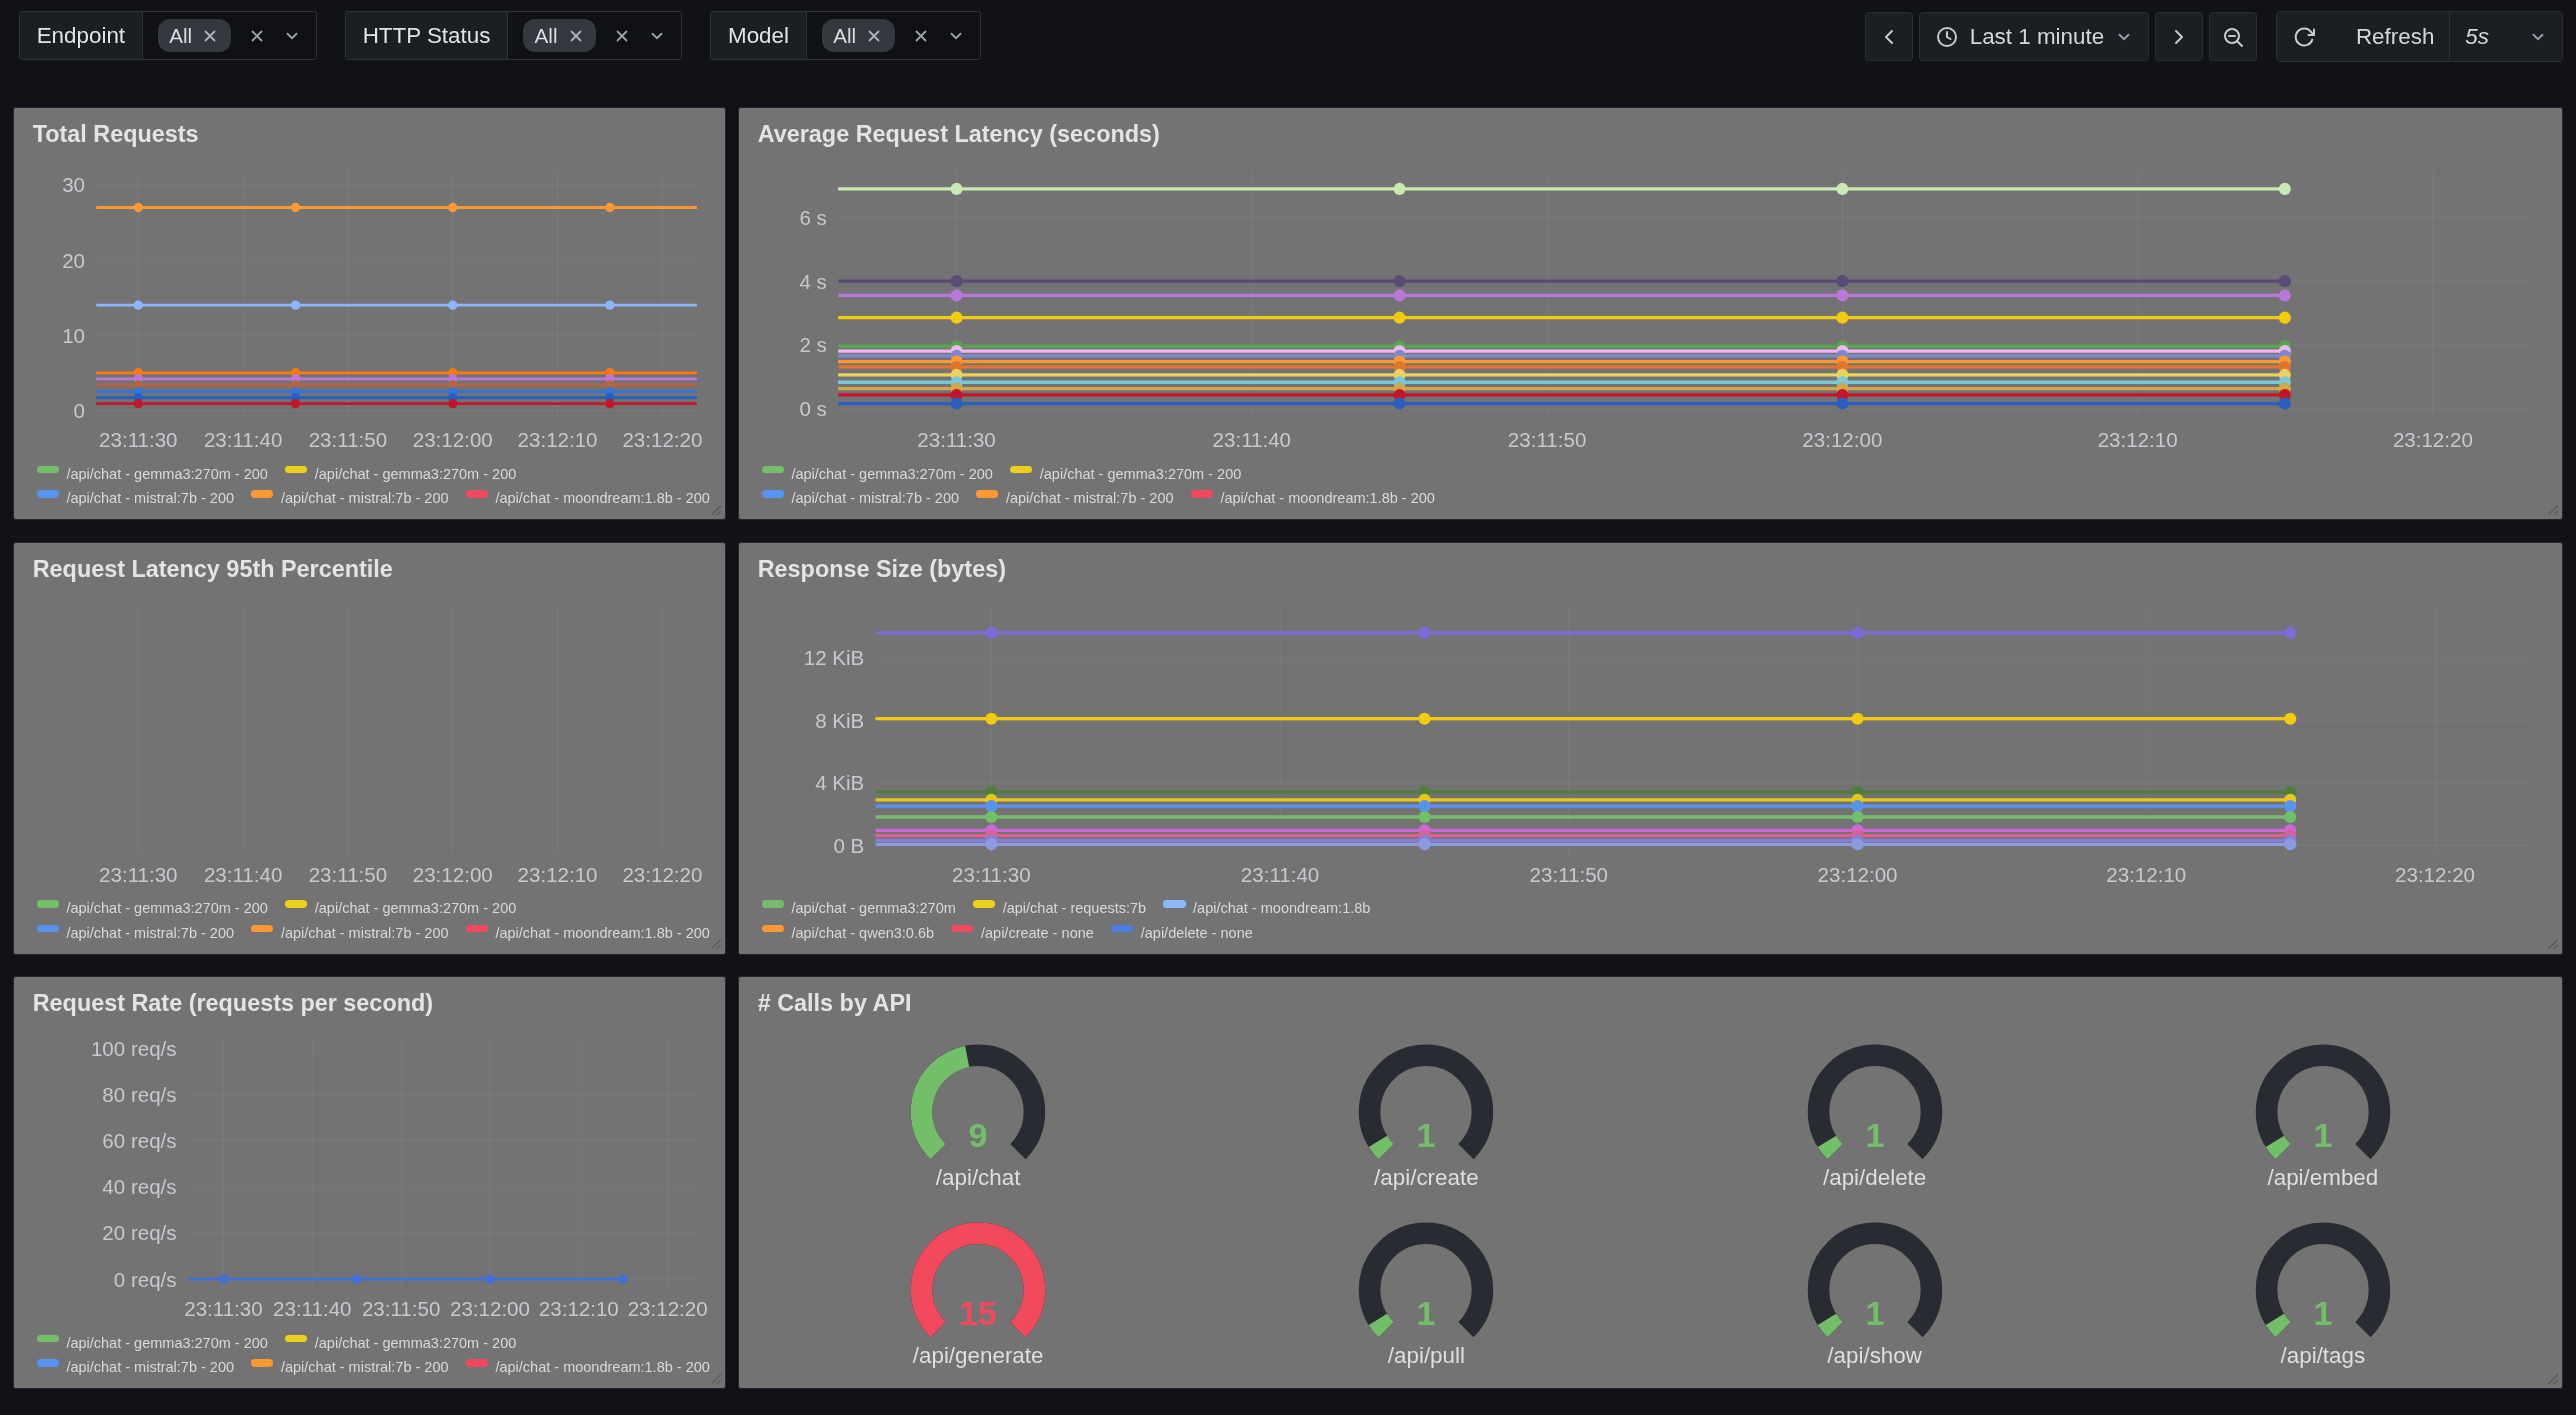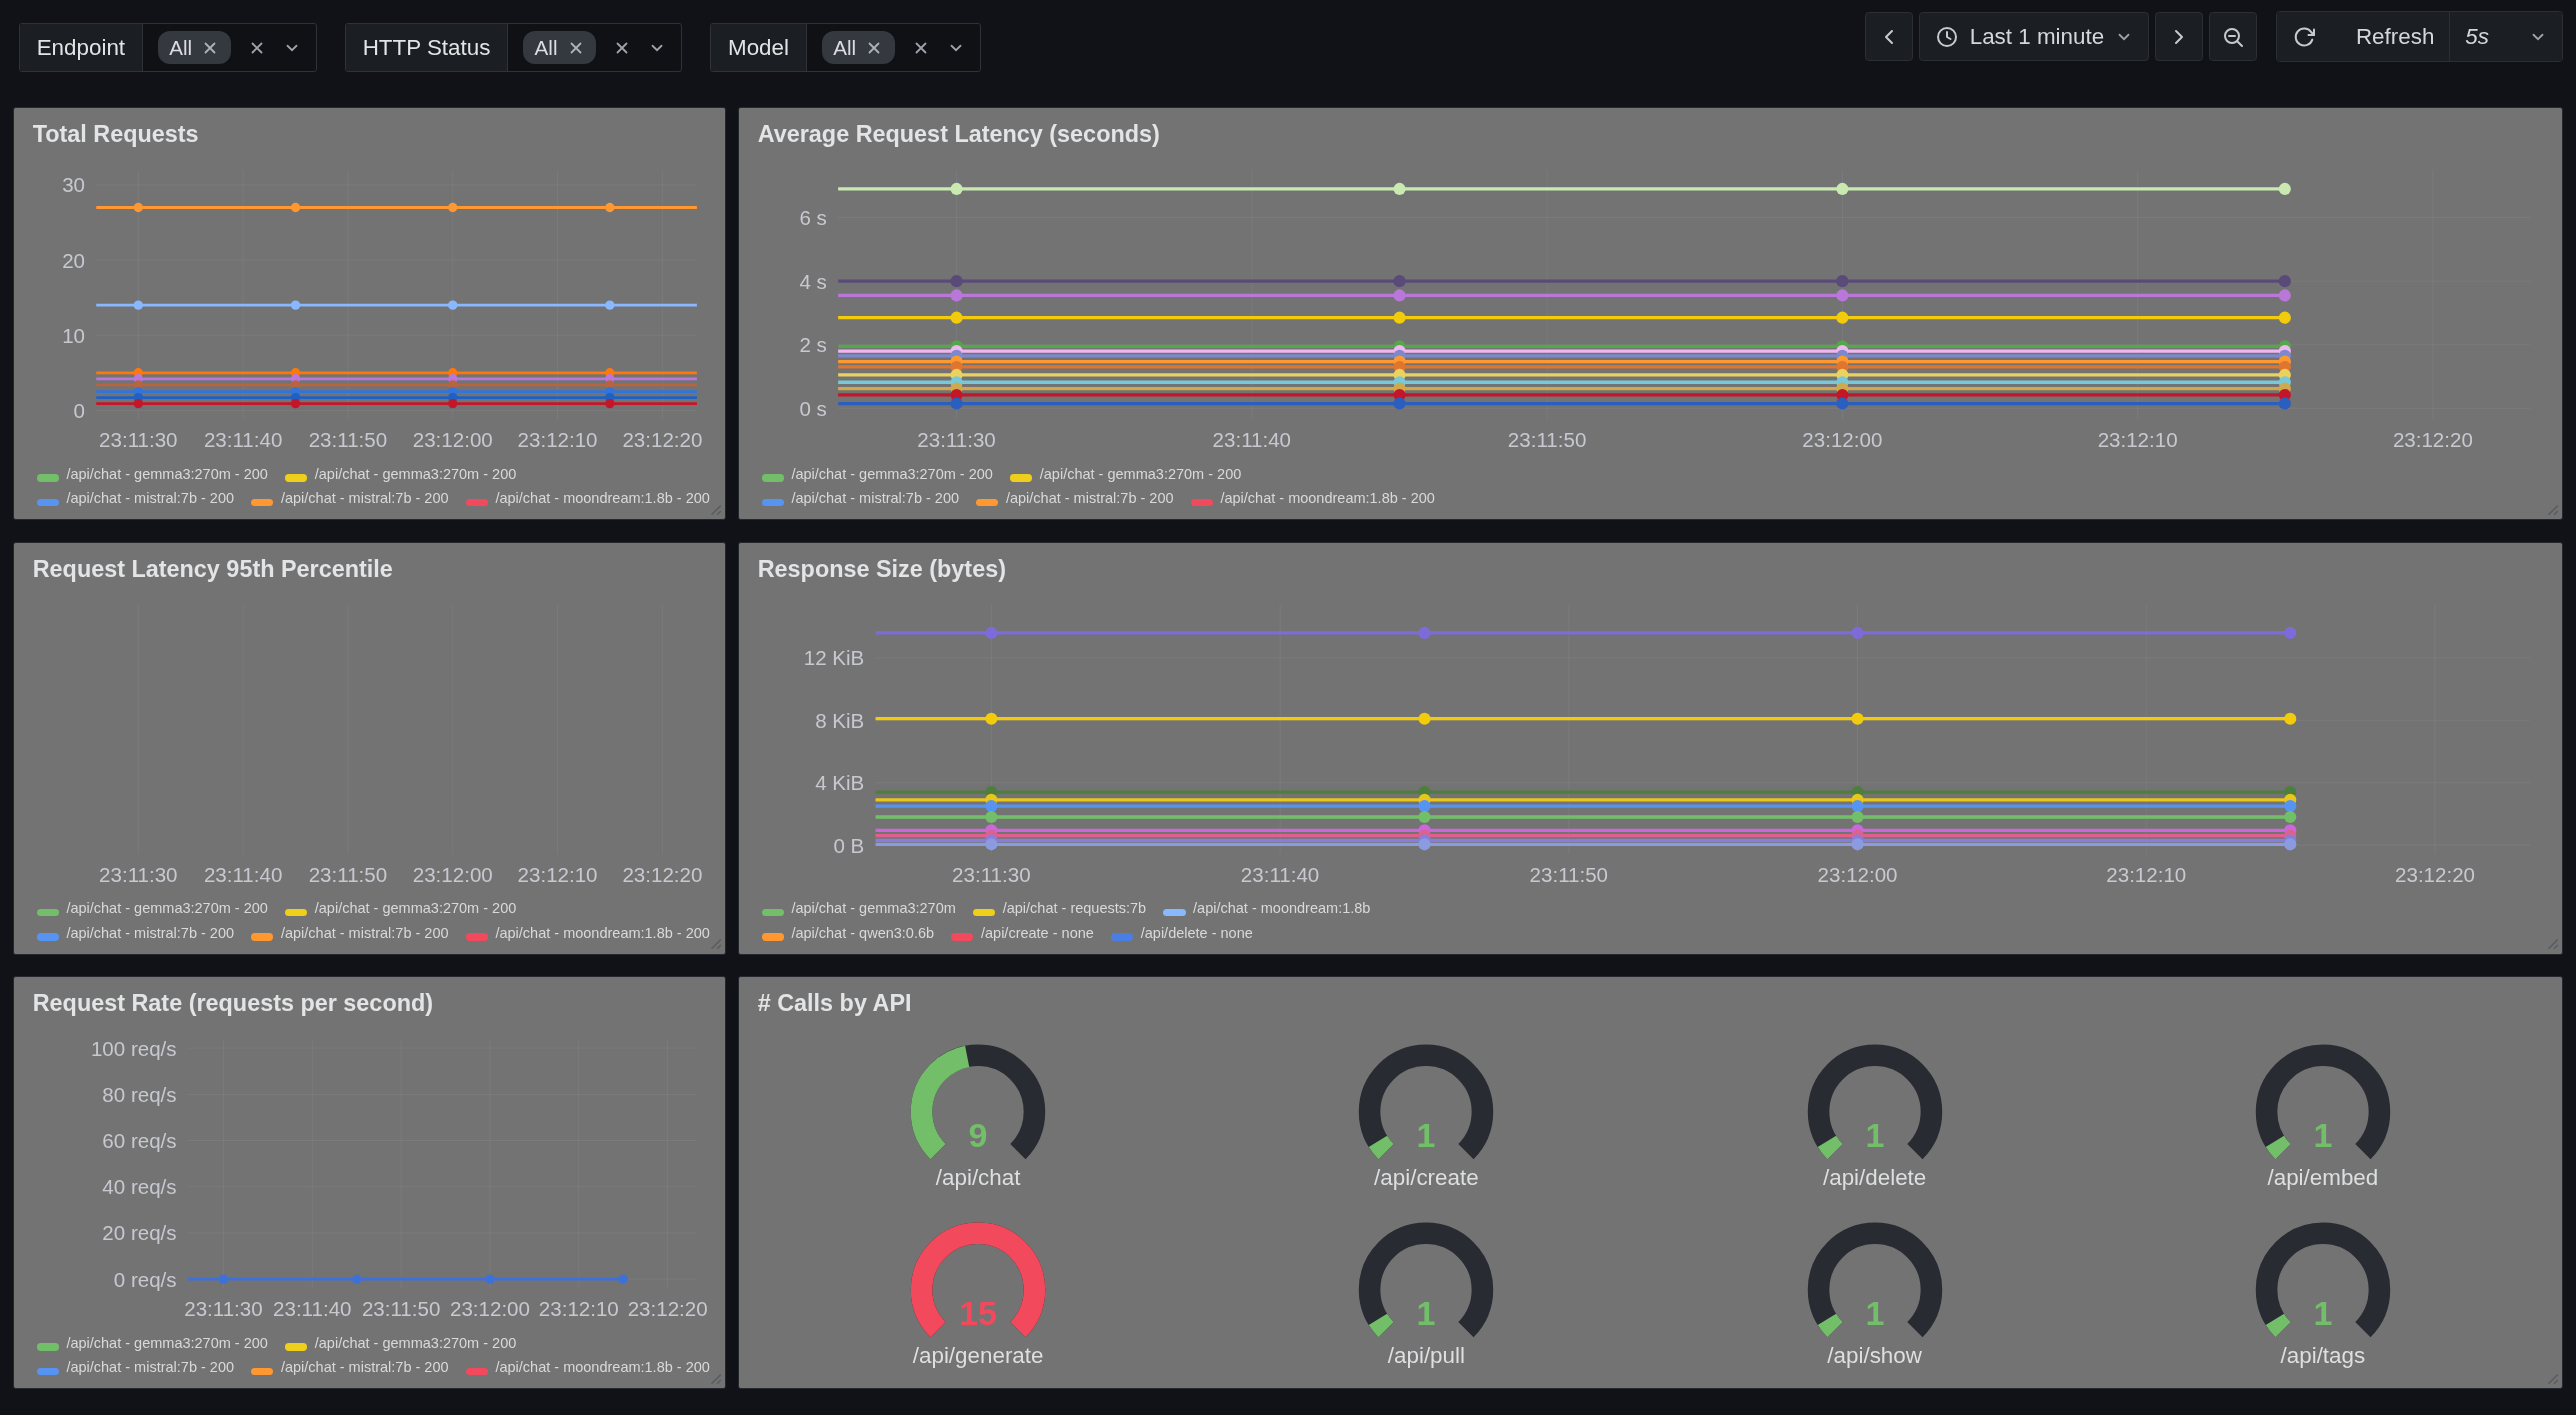--- a/index.html
+++ b/index.html
@@ -1,21 +1,21 @@
 <!DOCTYPE html>
 <html style="font-size:15px"><head>
 <meta charset="utf-8">
 <style>
   html,body{margin:0;padding:0;background:#111217;}
   body{width:2576px;height:1415px;overflow:hidden;font-family:"Liberation Sans",sans-serif;color:#d8d9da;-webkit-font-smoothing:antialiased;}
   button{font:inherit;color:inherit;background:none;border:none;padding:0;cursor:pointer;}
 
   
   .toolbar{display:flex;justify-content:space-between;align-items:flex-start;padding:11.2px 13px 0 18.7px;height:60px;box-sizing:border-box;}
-  .filters{display:flex;gap:28px;margin-top:12px;}
+  .filters{display:flex;gap:28px;}
   .filter{display:flex;height:49px;border:0.9px solid #2f3237;border-radius:2.8px;background:#0f1115;box-sizing:border-box;}
   .filter-label{display:flex;align-items:center;padding:0 17px;background:#1b1e23;border-right:0.9px solid #2f3237;font-size:22.4px;color:#e3e4e6;border-radius:1.9px 0 0 1.9px;}
   .filter-value{display:flex;align-items:center;gap:17px;padding:0 15px;}
   .chip{display:flex;align-items:center;gap:9.3px;background:#34383f;border-radius:12px;padding:4.7px 11.2px;font-size:20.6px;color:#dcdde0;}
   .icon{width:24px;height:24px;stroke:#c7c9d1;fill:none;stroke-width:2;stroke-linecap:round;stroke-linejoin:round;flex:none;}
   .icon-sm{width:18px;height:18px;stroke:#aeb2bb;fill:none;stroke-width:2.4;stroke-linecap:round;flex:none;}
   .icon-dim{stroke:#9ea3ad;}
 
   .time-controls{display:flex;align-items:center;}
   .tbtn{display:flex;align-items:center;gap:11.2px;height:49px;padding:0 15px;background:#1b1e23;border:0.9px solid #2b2e35;border-radius:3.7px;font-size:22.4px;color:#d5d7db;box-sizing:border-box;margin-left:5.6px;}
@@ -26,21 +26,21 @@
 
   
   .dashboard{display:grid;grid-template-columns:713px 1825px;grid-template-rows:repeat(3,413px);gap:21.5px 12px;padding:47px 13px 13px 13px;box-sizing:border-box;}
   .panel{position:relative;background:#737373;border:0.9px solid #25272e;border-radius:2.8px;padding:11.2px 15px 9.3px 15px;display:flex;flex-direction:column;box-sizing:border-box;overflow:hidden;}
   .panel h2{margin:0 0 3.7px 3.7px;font-size:23.4px;font-weight:600;color:#e3e4e6;line-height:1.35;}
   .chart-wrap{flex:1;min-height:0;}
   .chart-wrap svg{display:block;}
 
   .legend{display:flex;flex-direction:column;gap:8.4px;padding:9.3px 0 3.7px 7.5px;font-size:14.5px;}
   .legend-row{display:flex;gap:17px;white-space:nowrap;}
-  .legend-item{display:flex;align-items:flex-end;gap:7.5px;color:#d8d9da;}
+  .legend-item{display:flex;align-items:flex-start;gap:7.5px;color:#d8d9da;}
   .swatch{width:22.4px;height:7.5px;border-radius:3.7px;flex:none;}
 
   .gauge-grid{flex:1;display:grid;grid-template-columns:repeat(4,1fr);grid-template-rows:repeat(2,1fr);}
   .gauge-cell{display:flex;flex-direction:column;align-items:center;justify-content:center;}
   .gauge-label{font-size:22.4px;color:#dedfe1;margin-top:0px;line-height:1.2;}
 
   .resize-handle{position:absolute;right:2.8px;bottom:2.8px;width:18.7px;height:18.7px;}
 </style>
 </head>
 <body>

